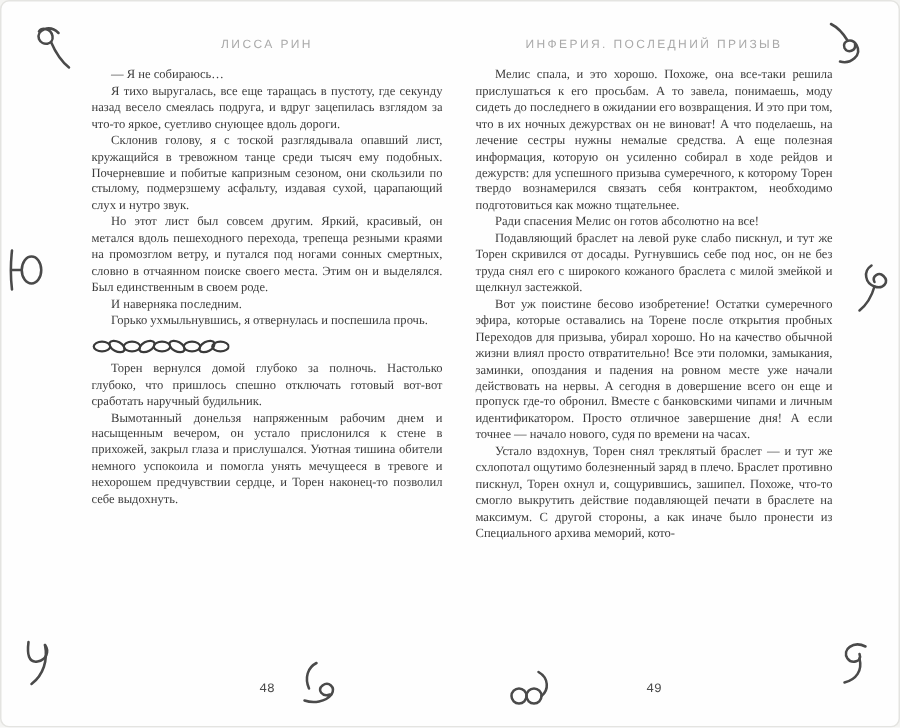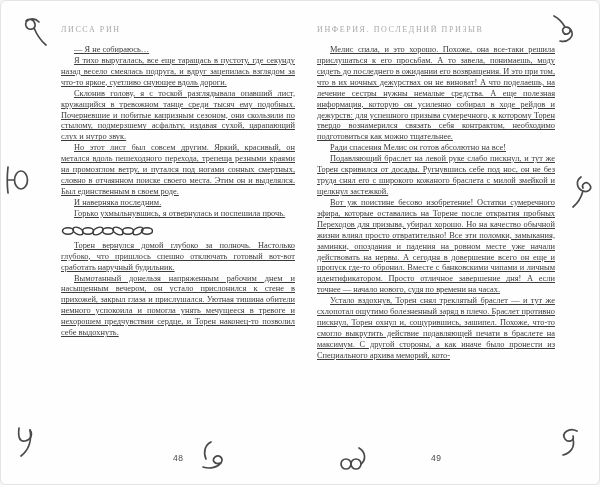--- a/index.html
+++ b/index.html
@@ -7,30 +7,30 @@
   body { background:#f4f4f2; font-family:"Liberation Serif", serif; }
   .spread {
     position:relative; width:600px; height:485px;
     background:#fefefe; border:1px solid #e4e4e1; border-radius:6px;
     overflow:hidden;
   }
   .page { position:absolute; top:0; height:485px; }
   .page.left  { left:60px;  width:234px; }
   .page.right { left:316px; width:238px; }
   .page-header {
-    position:absolute; top:24px; left:0; right:0; 
-    font-family:Liberation Serif, serif;
+    position:absolute; top:24px; left:0; right:0; text-align:center;
+    font-family:Liberation Sans, sans-serif;
     font-size:8px; letter-spacing:1.6px; color:#a9a9a9; white-space:nowrap;
   }
   .page-body {
     position:absolute; top:44px; left:0; right:0; bottom:36px; overflow:hidden;
     font-size:8.4px; line-height:1.3; color:#3c3c3c; text-align:justify;
     hyphens:auto; -webkit-hyphens:auto;
   }
-  .page-body p { text-indent:13px;text-decoration:underline; }
+  .page-body p { text-indent:13px; }
   .chain-divider { text-align:center; text-indent:0 !important; margin:5px 0 4px 0; }
   .page-number {
     position:absolute; bottom:22px; left:0; right:0; text-align:center;
     font-size:8.6px; color:#4a4a4a;font-family:Liberation Mono, monospace;
   }
   .ornament { position:absolute; color:#4a4a4a; line-height:0; }
   .o-top-left            { left:18px;  top:14px; }
   .o-top-right           { right:18px; top:12px; }
   .o-mid-left            { left:2px;   top:162px; }
   .o-mid-right           { right:2px;  top:174px; }

